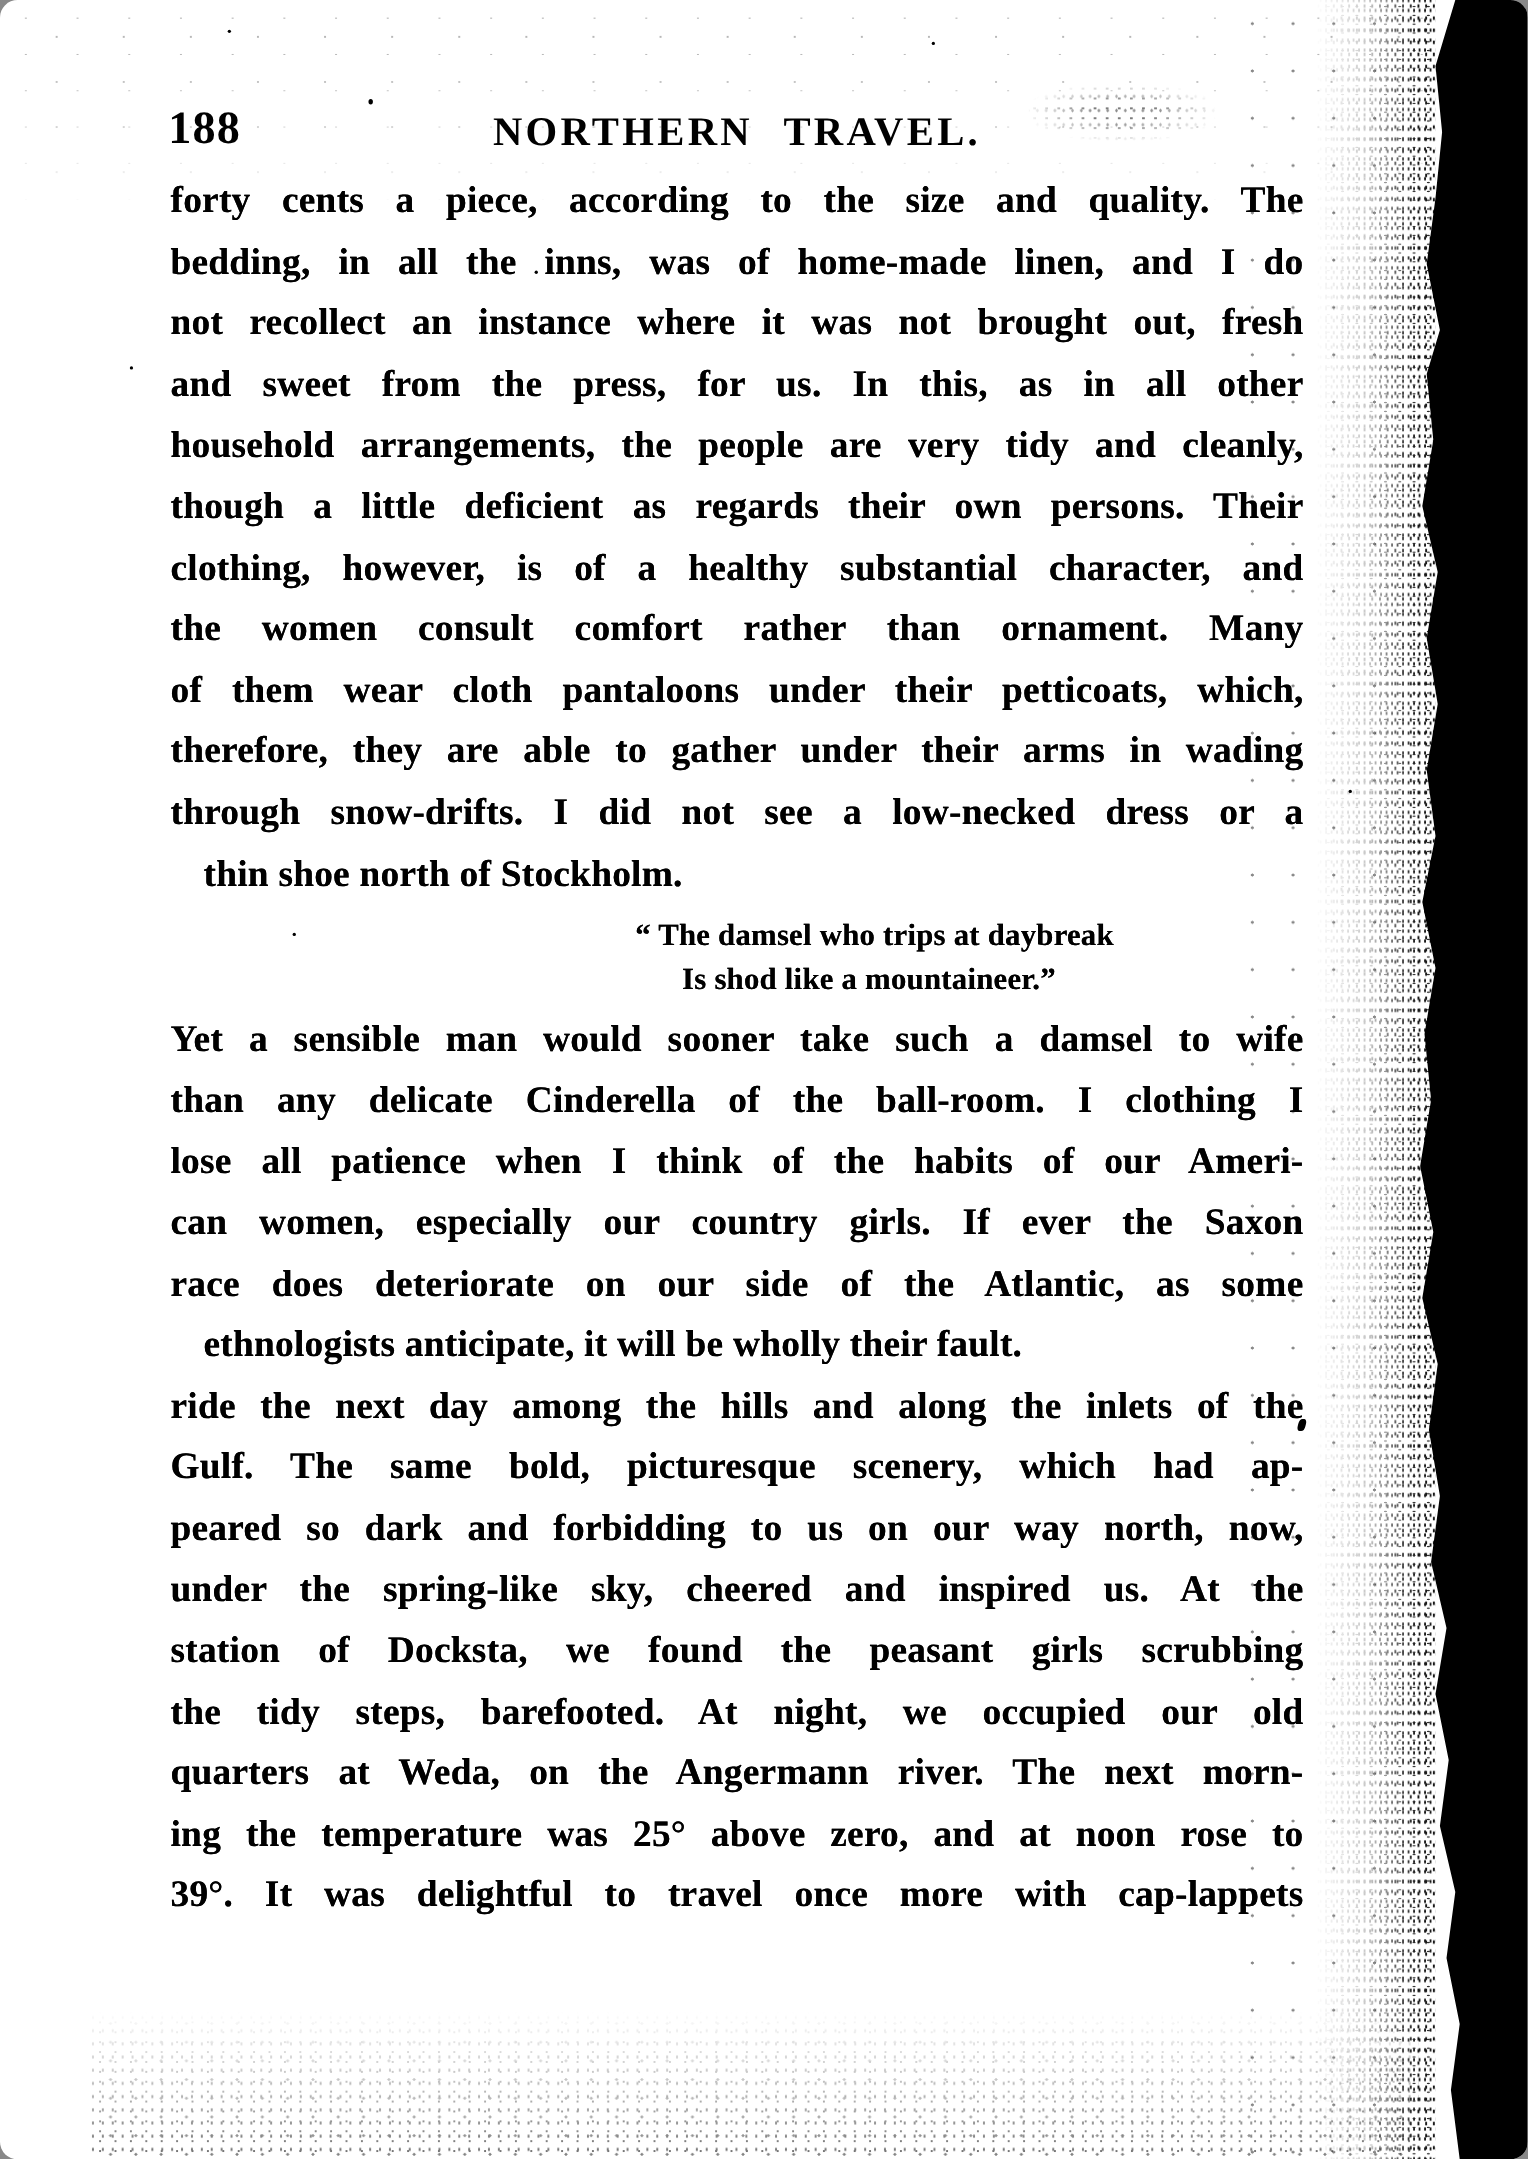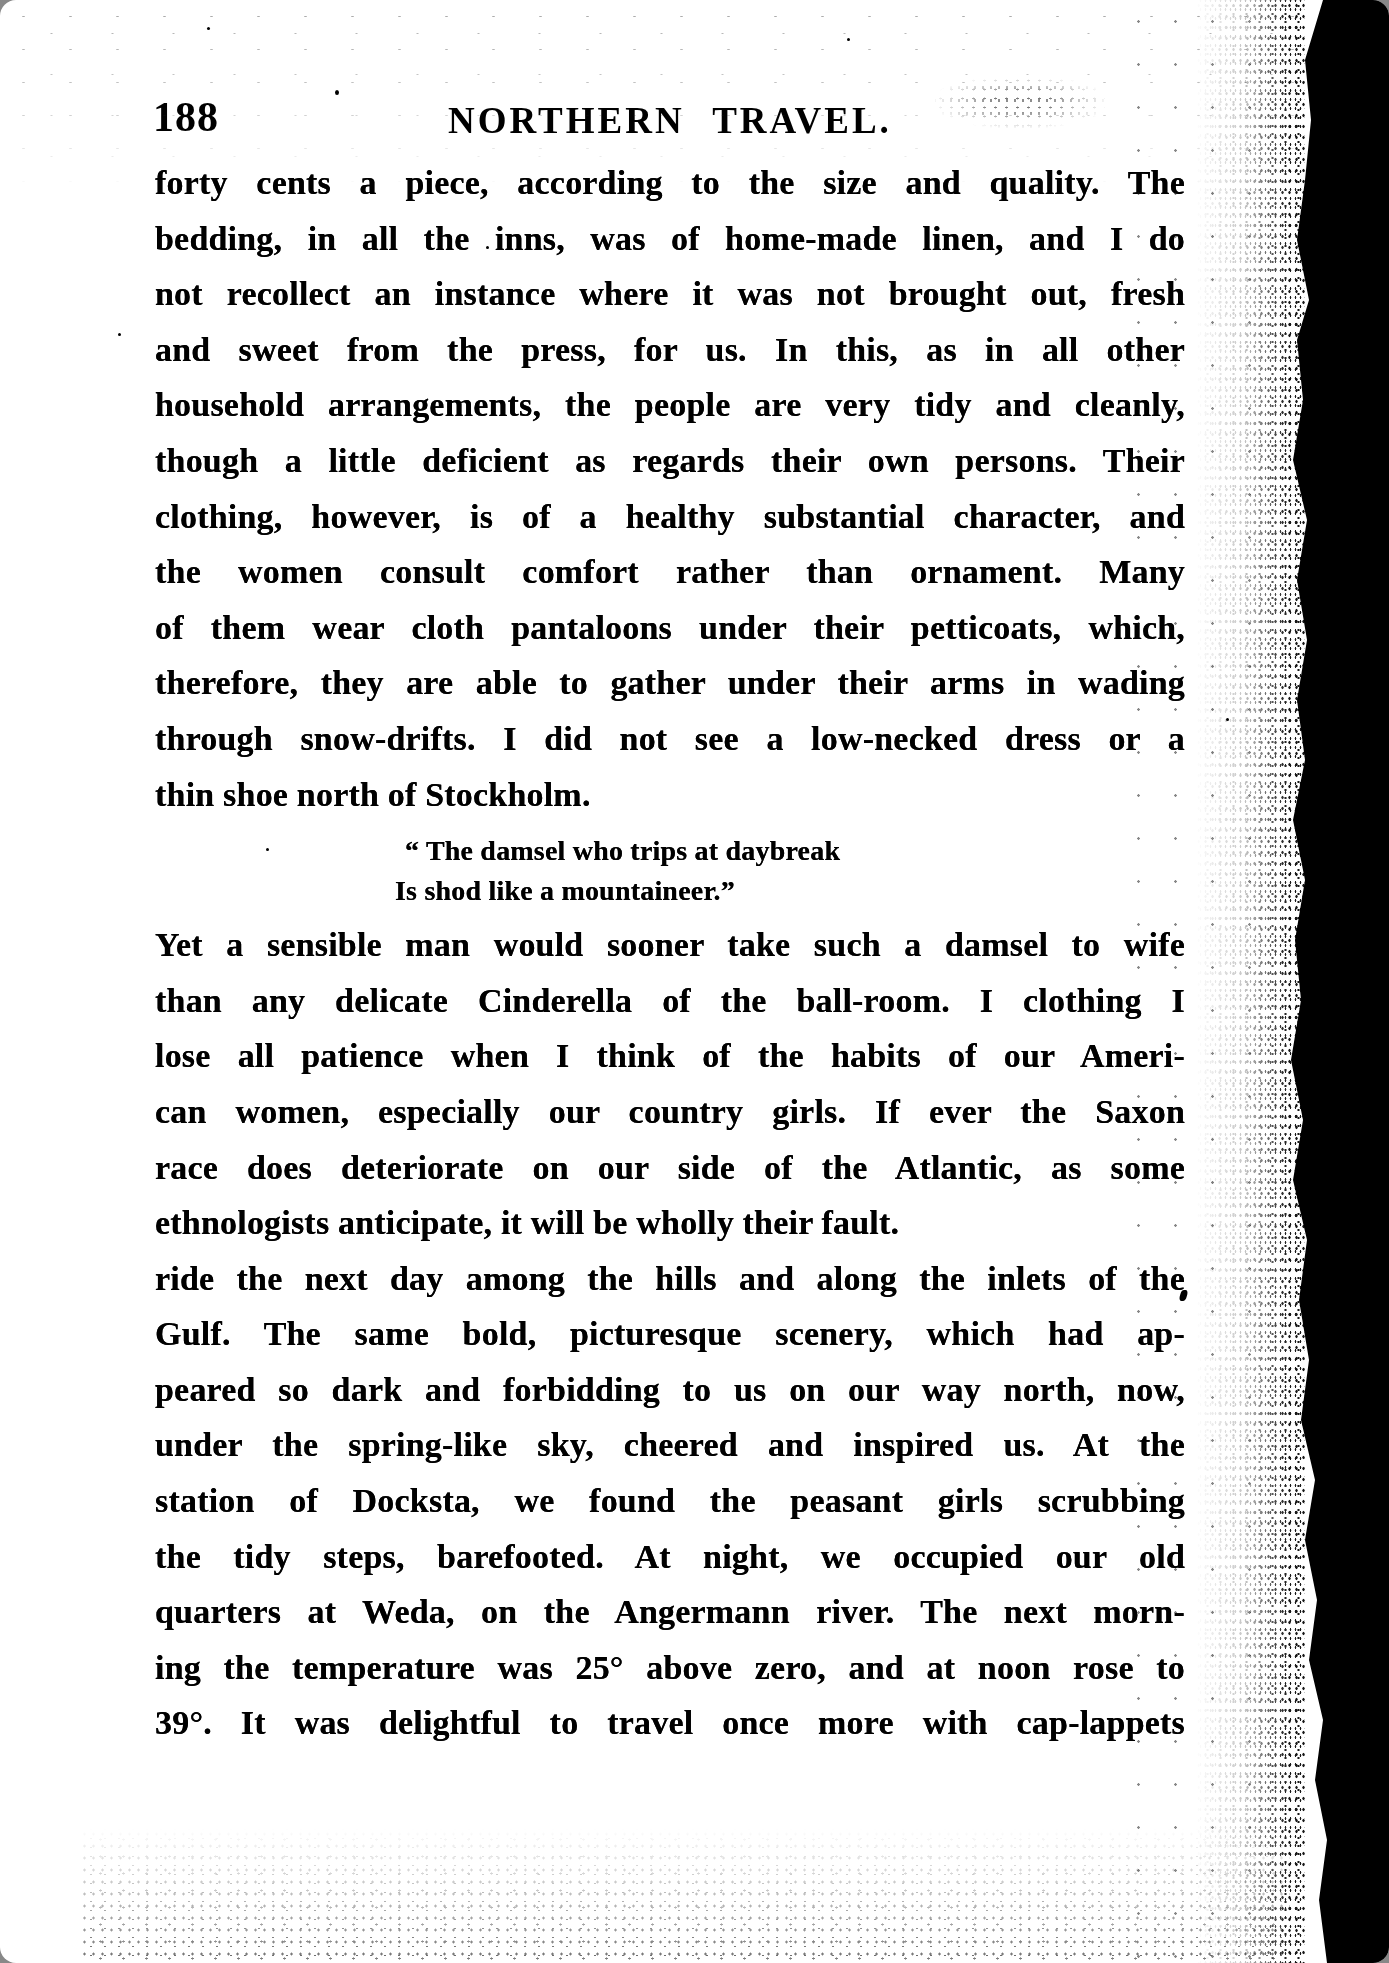--- a/index.html
+++ b/index.html
@@ -36,24 +36,24 @@
   .para{width:1030px;}
   .ln{
     height:55.6px;line-height:55.6px;
     font-size:34px;font-weight:700;
     letter-spacing:0.2px;
     text-align:justify;
     text-align-last:justify;
     white-space:nowrap;
     text-shadow:0 0 0.6px rgba(0,0,0,.85);
   }
-  .ln.last{text-align-last:left;}
+  .ln.last{text-align-last:left;margin-left:30px;}
   .ln.indent{text-indent:40px;}
   .verse{
-    height:95px;padding-top:9px;box-sizing:border-box;
+    height:95px;padding-top:9px;box-sizing:border-box;text-align:center;
   }
   .vln{
     font-size:28px;font-weight:700;line-height:40px;
     letter-spacing:0.2px;white-space:nowrap;
     text-shadow:0 0 0.5px rgba(0,0,0,.85);
   }
   .v1{padding-left:250px;}
   .v2{padding-left:240px;}
   
   .scan-band{

